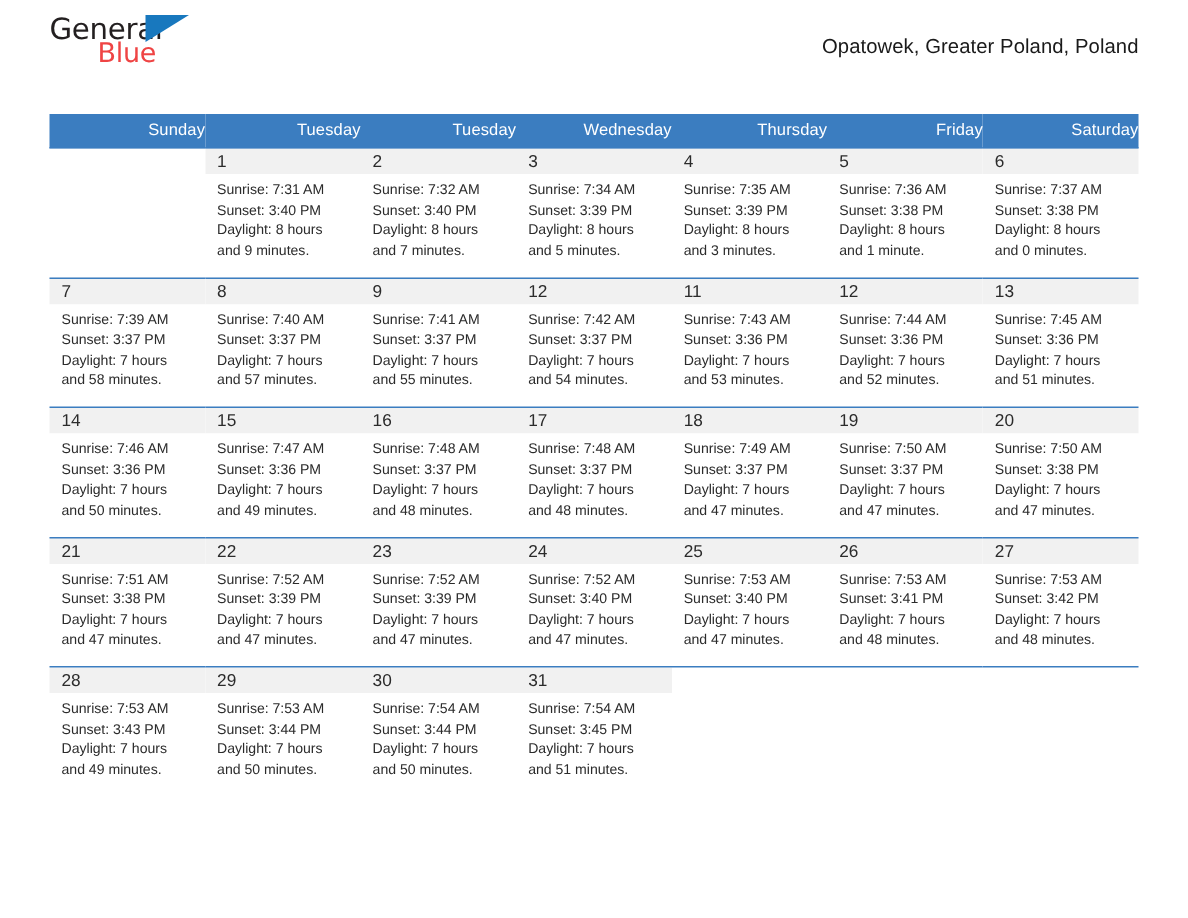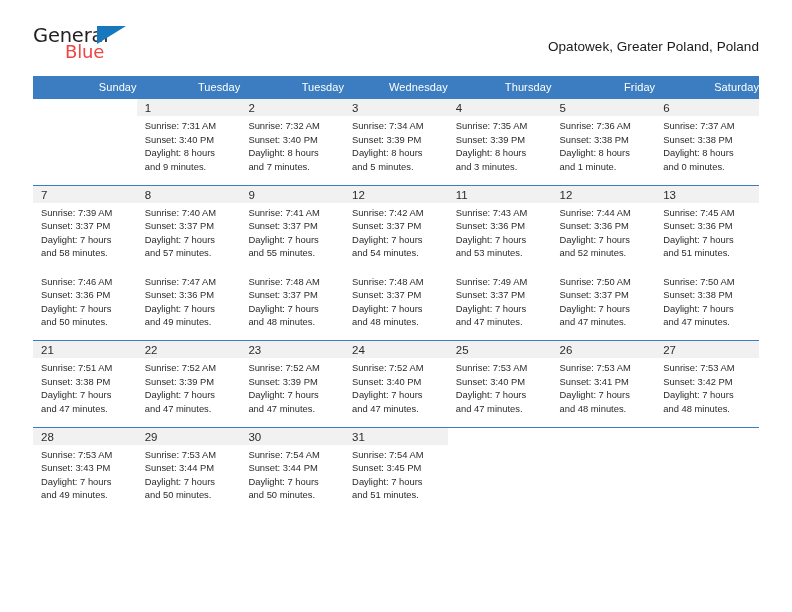--- a/index.html
+++ b/index.html
@@ -25,21 +25,21 @@
   
   .header {
     position: relative;
     height: 72px;
     padding-top: 22px;
     box-sizing: border-box;
   }
   .logo {
     position: absolute;
     left: 0;
-    top: 24px;
+    top: 8px;
     width: 170px;
     height: 50px;
   }
   .logo-general {
     position: absolute;
     left: 0;
     top: 0;
     font-size: 19.5px;
     letter-spacing: -0.2px;
     color: #231f20;
@@ -69,21 +69,21 @@
   .cal-title {
     font-size: 26.5px;
     font-weight: normal;
     color: #1a1a1a;
     line-height: 1.15;
     letter-spacing: 0.2px;
   }
   .cal-subtitle {
     font-size: 13.5px;
     color: #1a1a1a;
-    margin-top: 17px;
+    margin-top: 1px;
     letter-spacing: 0.05px;
   }
 
   
   .calendar {
     width: 726px;
     border-collapse: collapse;
     table-layout: fixed;
     margin-top: 4px;
   }
@@ -258,20 +258,29 @@
             <div class="cell-line">Daylight: 7 hours</div>
             <div class="cell-line">and 52 minutes.</div>
           </td>
           <td>
             <div class="cell-line">Sunrise: 7:45 AM</div>
             <div class="cell-line">Sunset: 3:36 PM</div>
             <div class="cell-line">Daylight: 7 hours</div>
             <div class="cell-line">and 51 minutes.</div>
           </td>
         </tr>
+        <tr class="week-daynum">
+          <td>14</td>
+          <td>15</td>
+          <td>16</td>
+          <td>17</td>
+          <td>18</td>
+          <td>19</td>
+          <td>20</td>
+        </tr>
         <tr class="week-body">
           <td>
             <div class="cell-line">Sunrise: 7:46 AM</div>
             <div class="cell-line">Sunset: 3:36 PM</div>
             <div class="cell-line">Daylight: 7 hours</div>
             <div class="cell-line">and 50 minutes.</div>
           </td>
           <td>
             <div class="cell-line">Sunrise: 7:47 AM</div>
             <div class="cell-line">Sunset: 3:36 PM</div>

